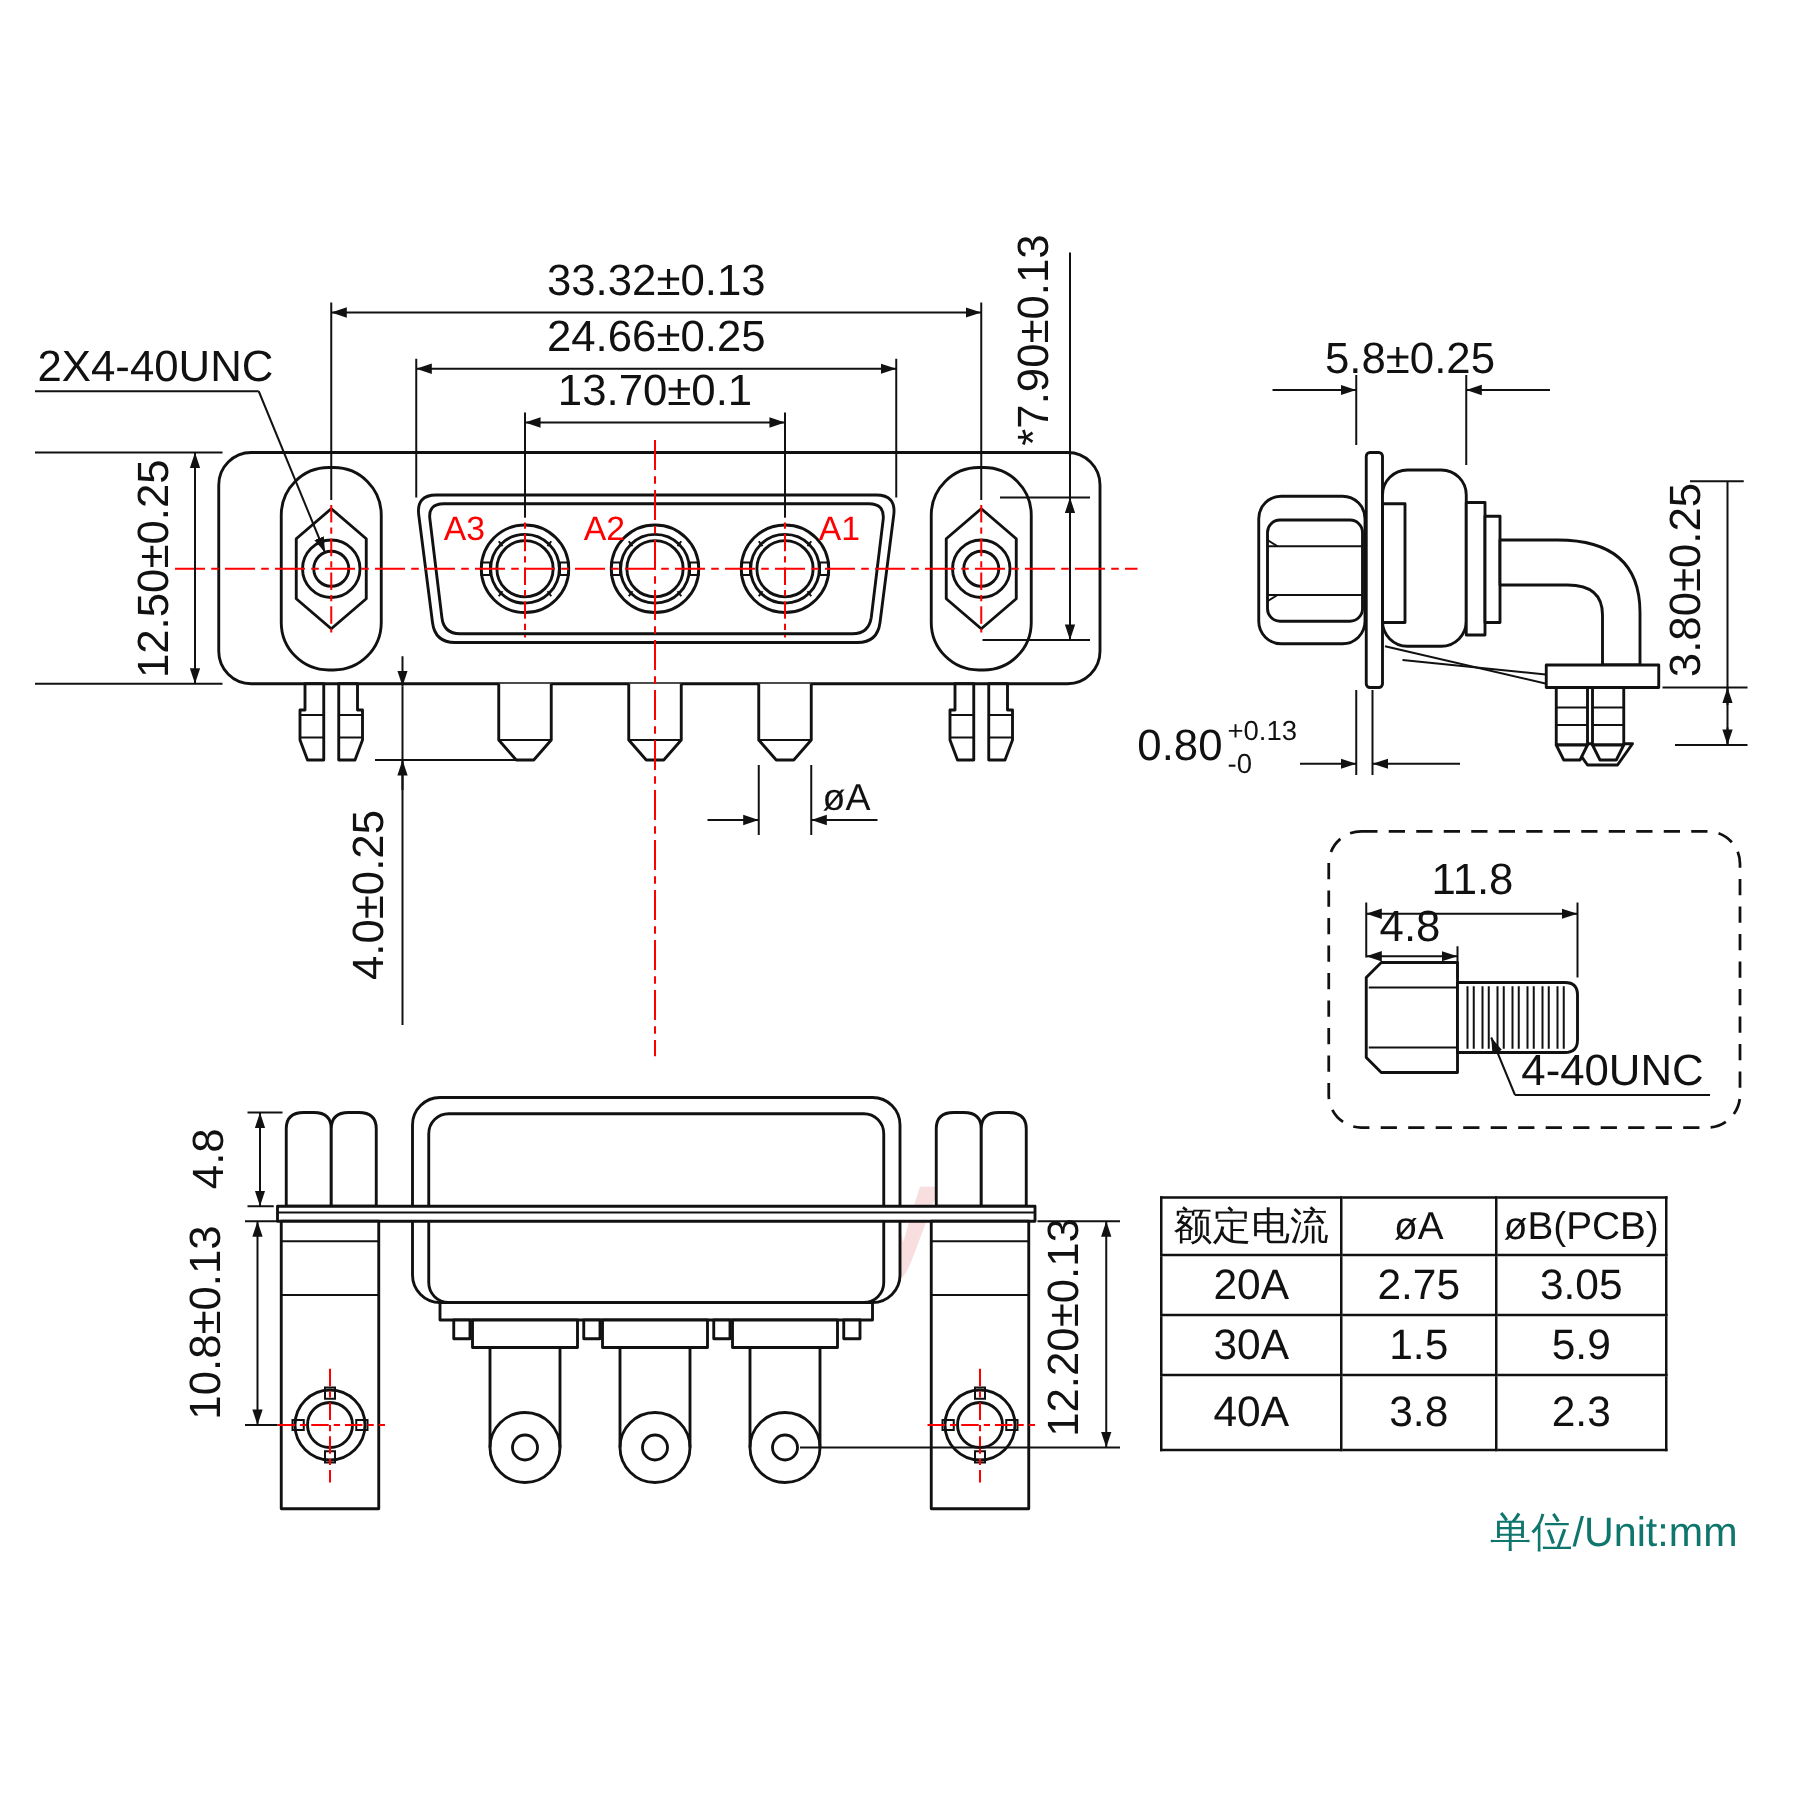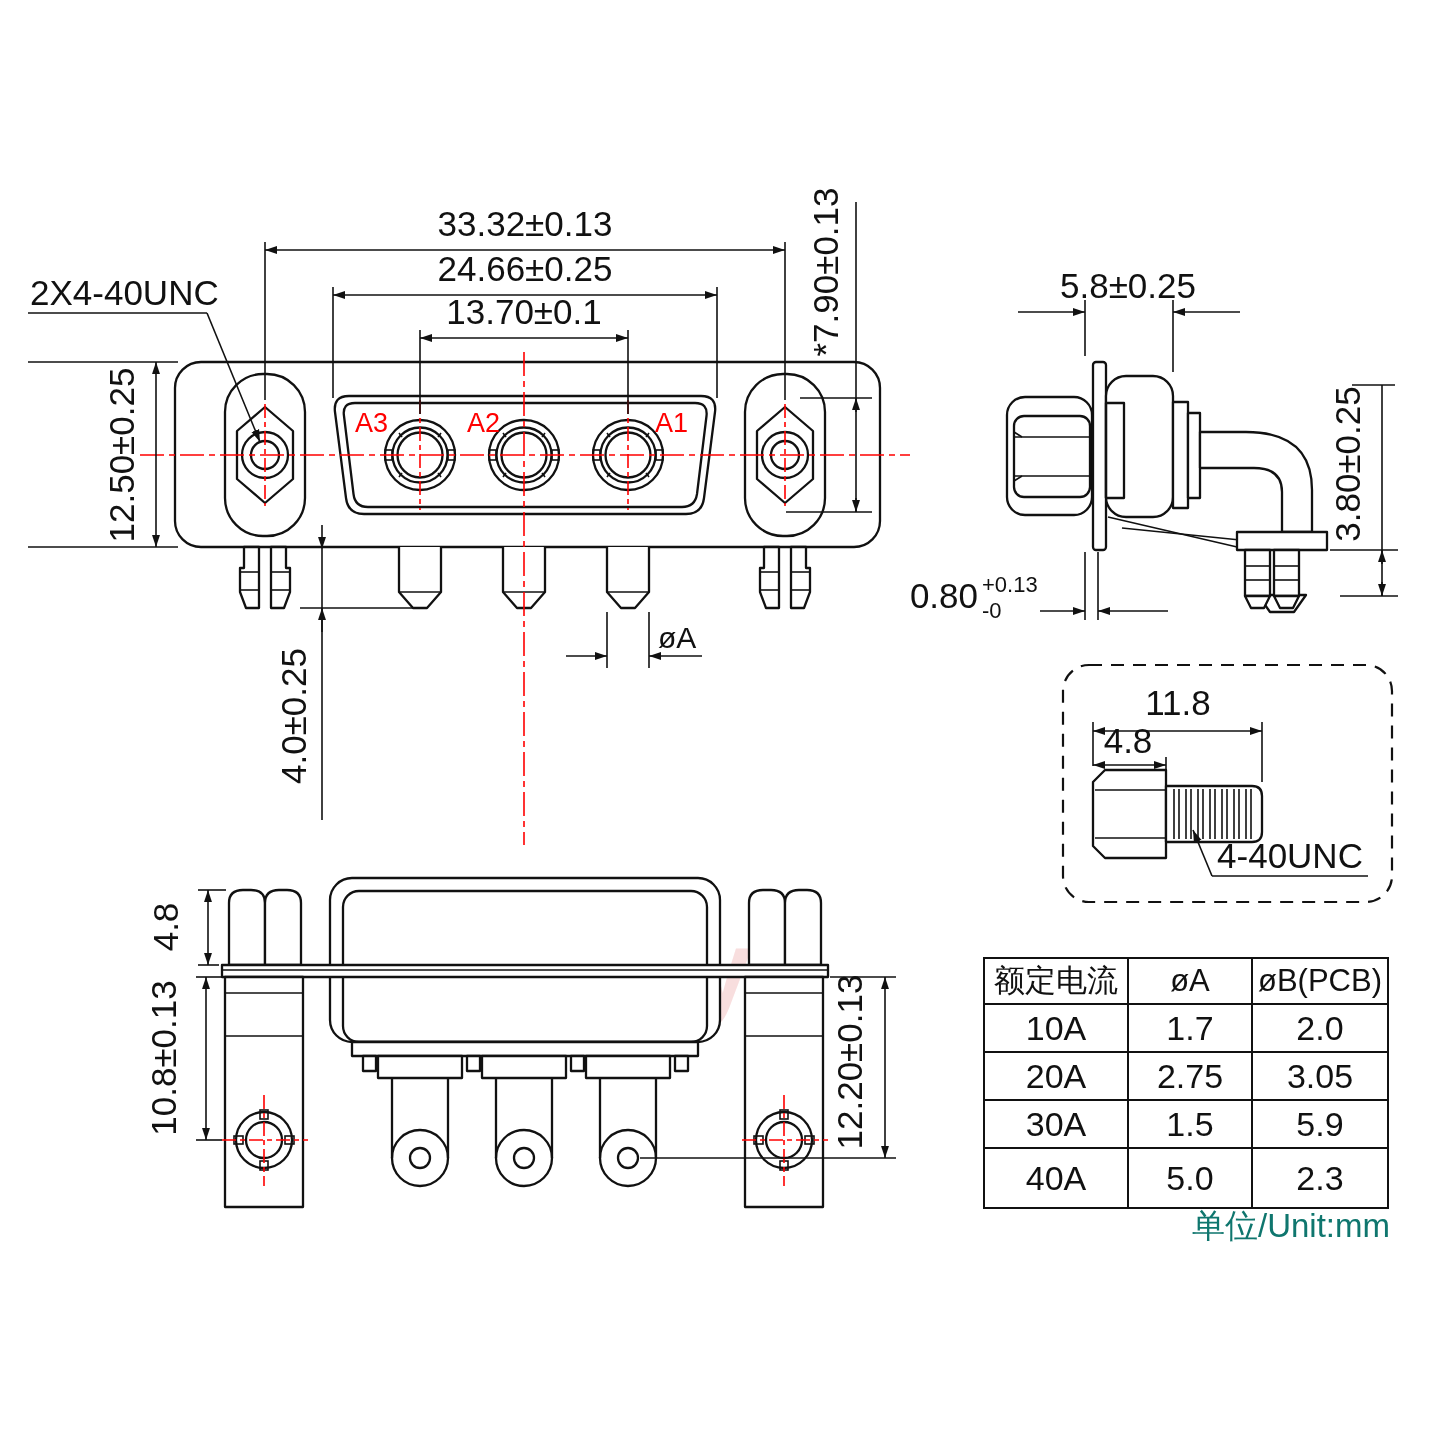--- a/index.html
+++ b/index.html
@@ -12,21 +12,21 @@
   .thin{fill:none;stroke:#111;stroke-width:1.6;}
   .dl{fill:none;stroke:#111;stroke-width:1.6;marker-start:url(#arw);marker-end:url(#arw);}
   .de{fill:none;stroke:#111;stroke-width:1.6;marker-end:url(#arw);}
   .red{fill:none;stroke:#ff0000;stroke-width:1.6;stroke-dasharray:24 5 6 5;}
   .redc{fill:none;stroke:#ff0000;stroke-width:1.6;stroke-dasharray:14 4 5 4;}
   .dim{font-size:35px;}
   .dims{font-size:30px;}
   .tol{font-size:22px;}
   .plabel{font-size:27px;fill:#ff0000 !important;}
   .wm{font-size:108px;font-weight:bold;fill:#f4c9c9;opacity:.6;letter-spacing:-3px;}
-  #spec-table{position:absolute;left:983px;top:957px;border-collapse:collapse;table-layout:fixed;}
+  #spec-table{position:absolute;left:928px;top:957px;border-collapse:collapse;table-layout:fixed;}
   #spec-table td{border:2.4px solid #111;text-align:center;vertical-align:middle;
                  font-size:34px;color:#111;padding:0;background:transparent;}
   #spec-table td.hd{font-size:31px;}
   #unit-note{position:absolute;left:983px;top:1204px;width:407px;text-align:right;
              font-size:33px;color:#0f766e;}
 </style>
 </head>
 <body>
 
 <div id="stage">
@@ -350,35 +350,30 @@
         <col style="width:124px">
         <col style="width:136px">
       </colgroup>
   <tbody>
         <tr style="height:46px">
     <td class="hd">额定电流</td>
     <td class="hd">øA</td>
     <td class="hd">øB(PCB)</td>
   </tr>
   <tr style="height:48px">
-    <td>10A</td>
-    <td>1.7</td>
-    <td>2.0</td>
-  </tr>
-  <tr style="height:48px">
     <td>20A</td>
     <td>2.75</td>
     <td>3.05</td>
   </tr>
   <tr style="height:48px">
     <td>30A</td>
     <td>1.5</td>
     <td>5.9</td>
   </tr>
   <tr style="height:60px">
     <td>40A</td>
-    <td>5.0</td>
+    <td>3.8</td>
     <td>2.3</td>
   </tr>
 </tbody>
     </table>
 <div id="unit-note">单位/Unit:mm</div>
 </div>
 
 </body></html>

